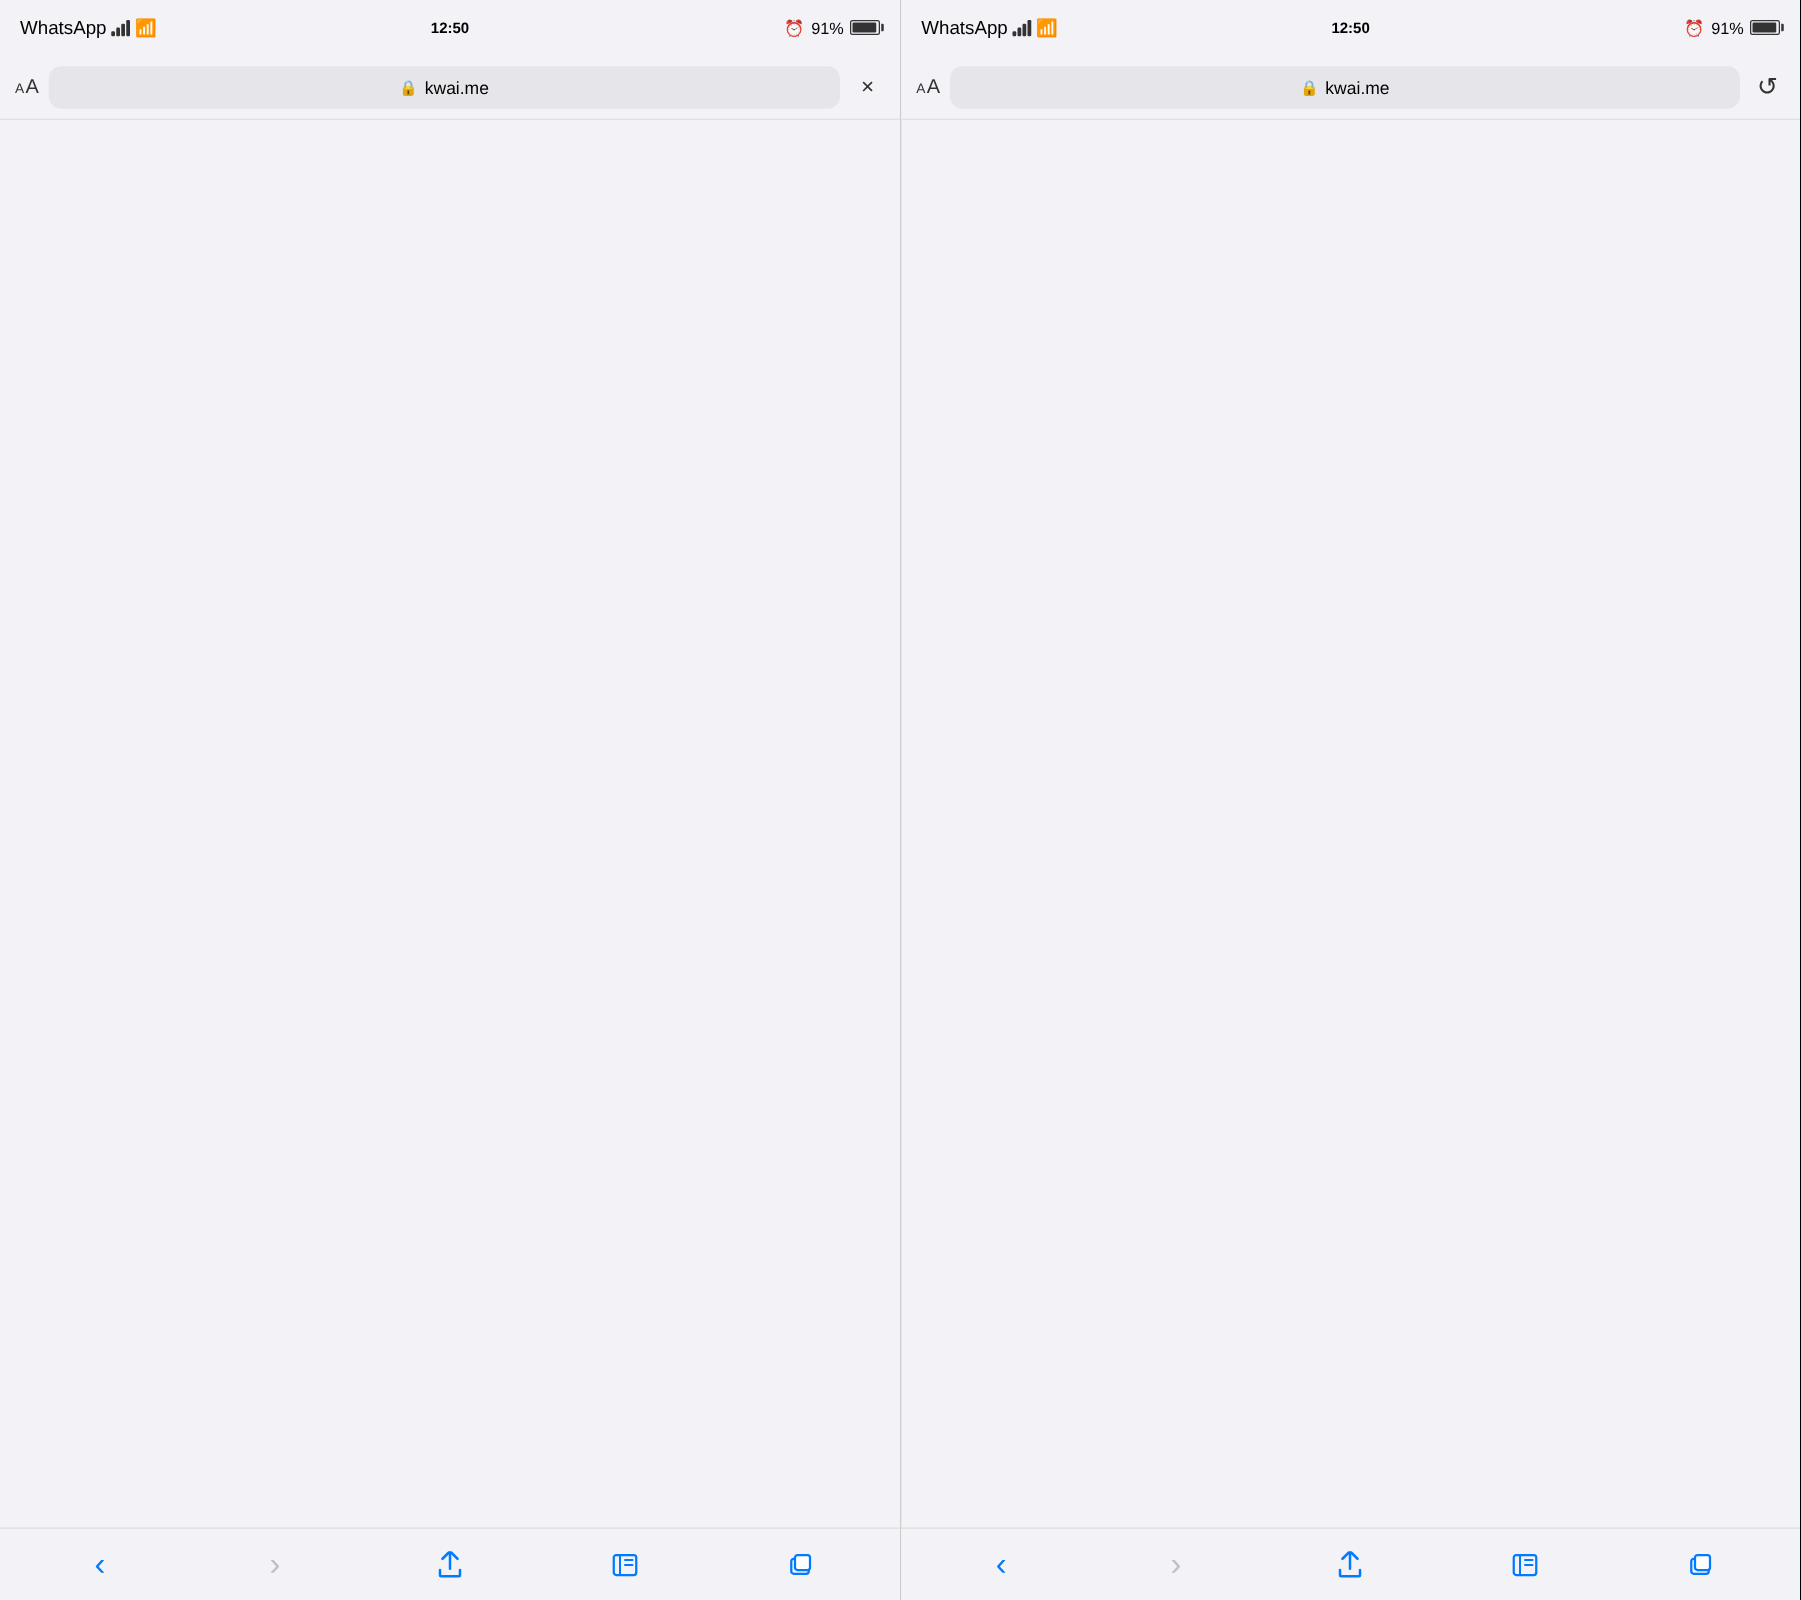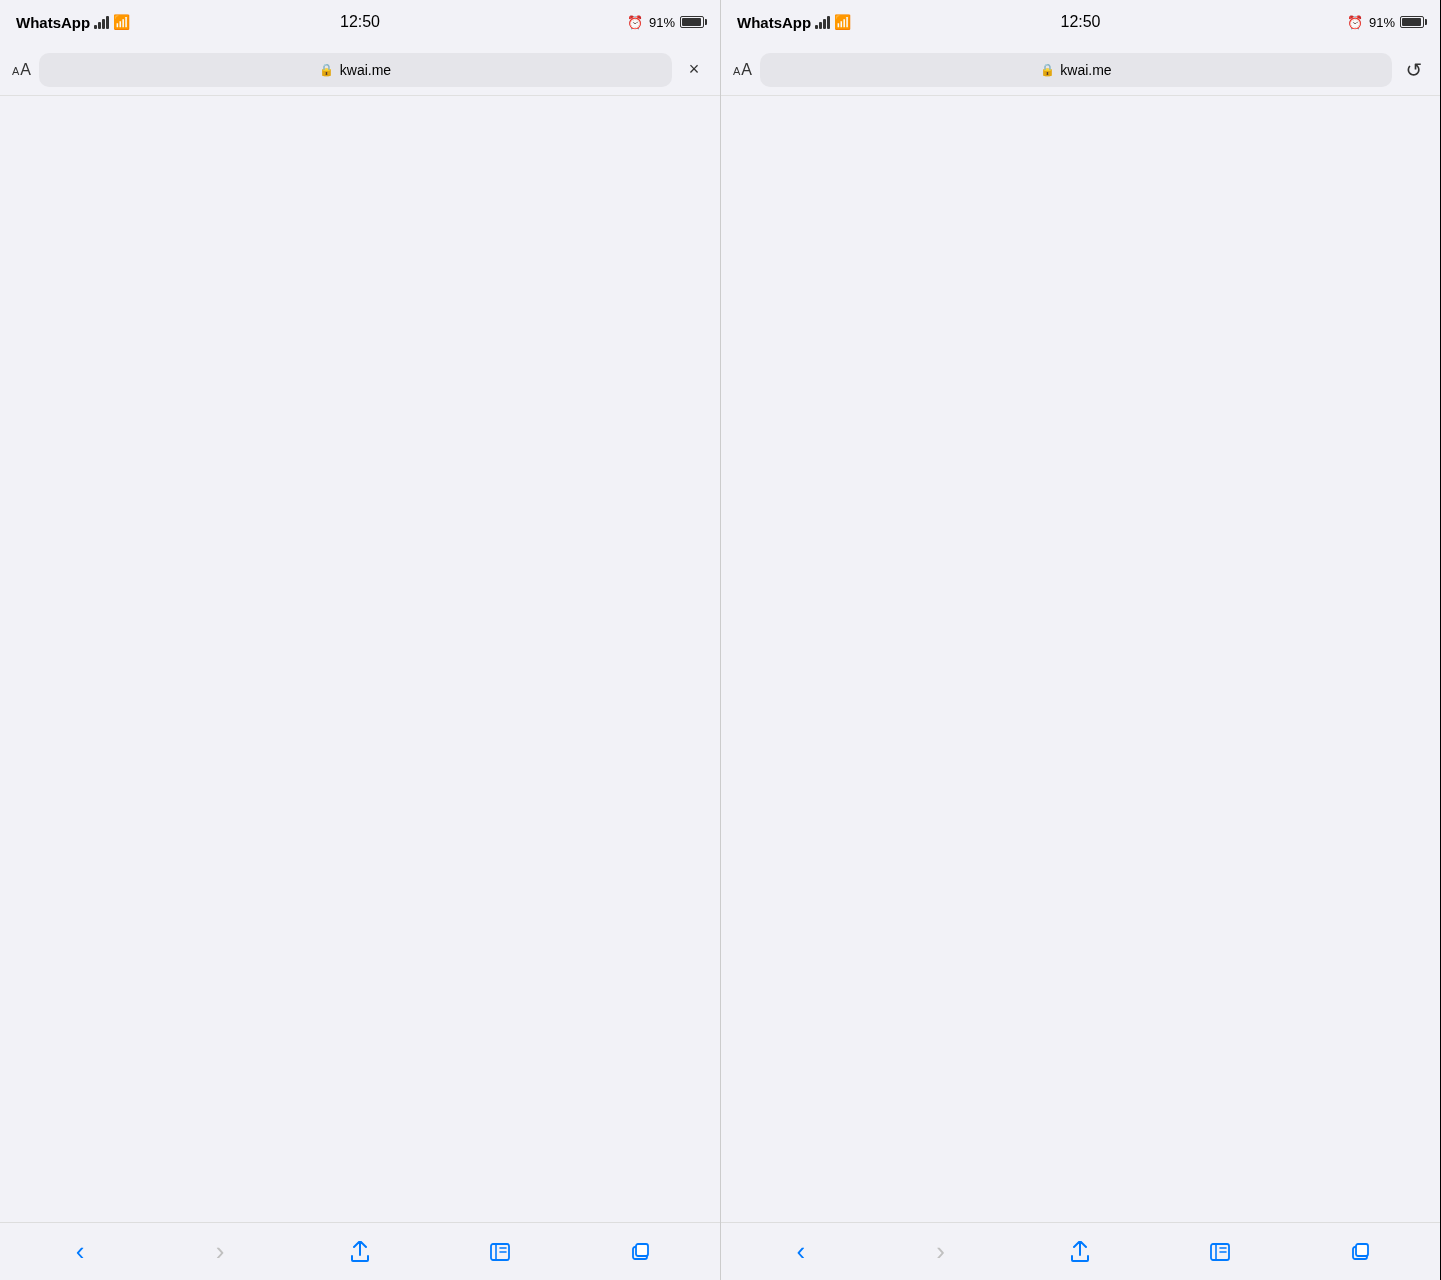--- a/index.html
+++ b/index.html
@@ -31,25 +31,25 @@
       justify-content: space-between;
       padding: 0 16px;
       position: relative;
       z-index: 10;
     }
     .status-left {
       display: flex;
       align-items: center;
       gap: 4px;
       font-size: 15px;
+      font-weight: 400;
+    }
+    .status-center {
+      font-size: 12px;
       font-weight: 700;
-    }
-    .status-center {
-      font-size: 16px;
-      font-weight: 400;
       position: absolute;
       left: 50%;
       transform: translateX(-50%);
     }
     .status-right {
       display: flex;
       align-items: center;
       gap: 5px;
       font-size: 13px;
     }

